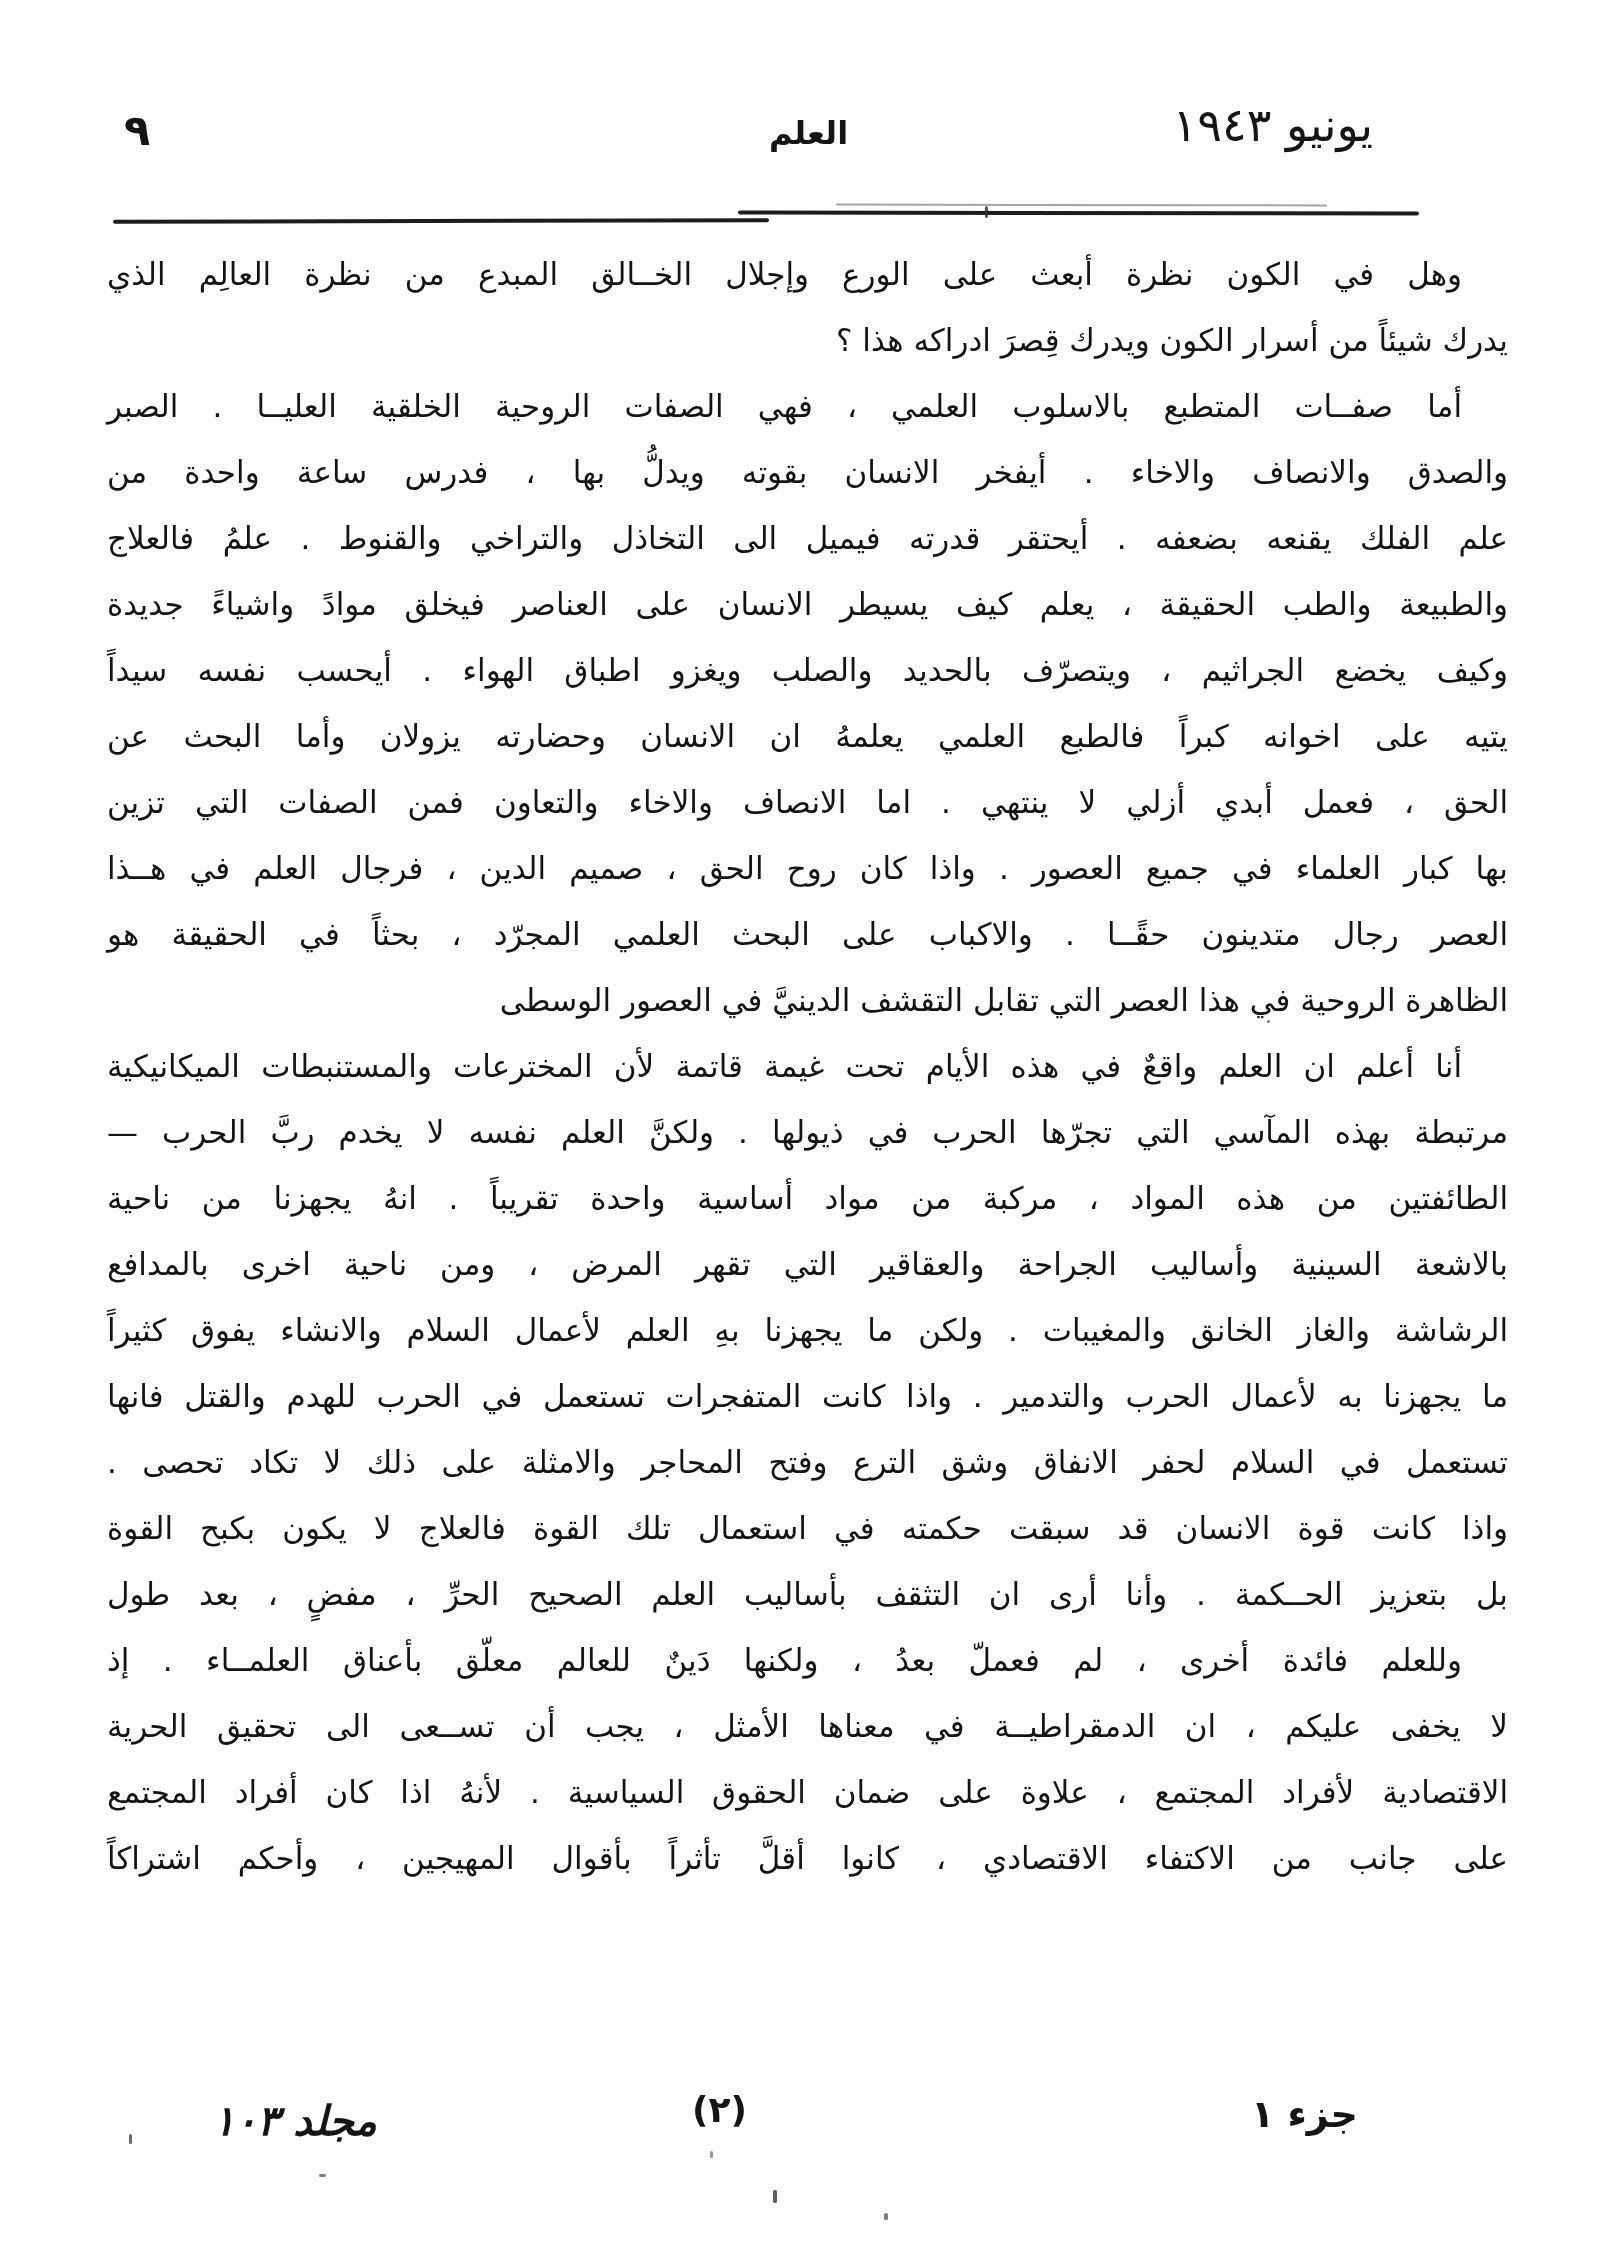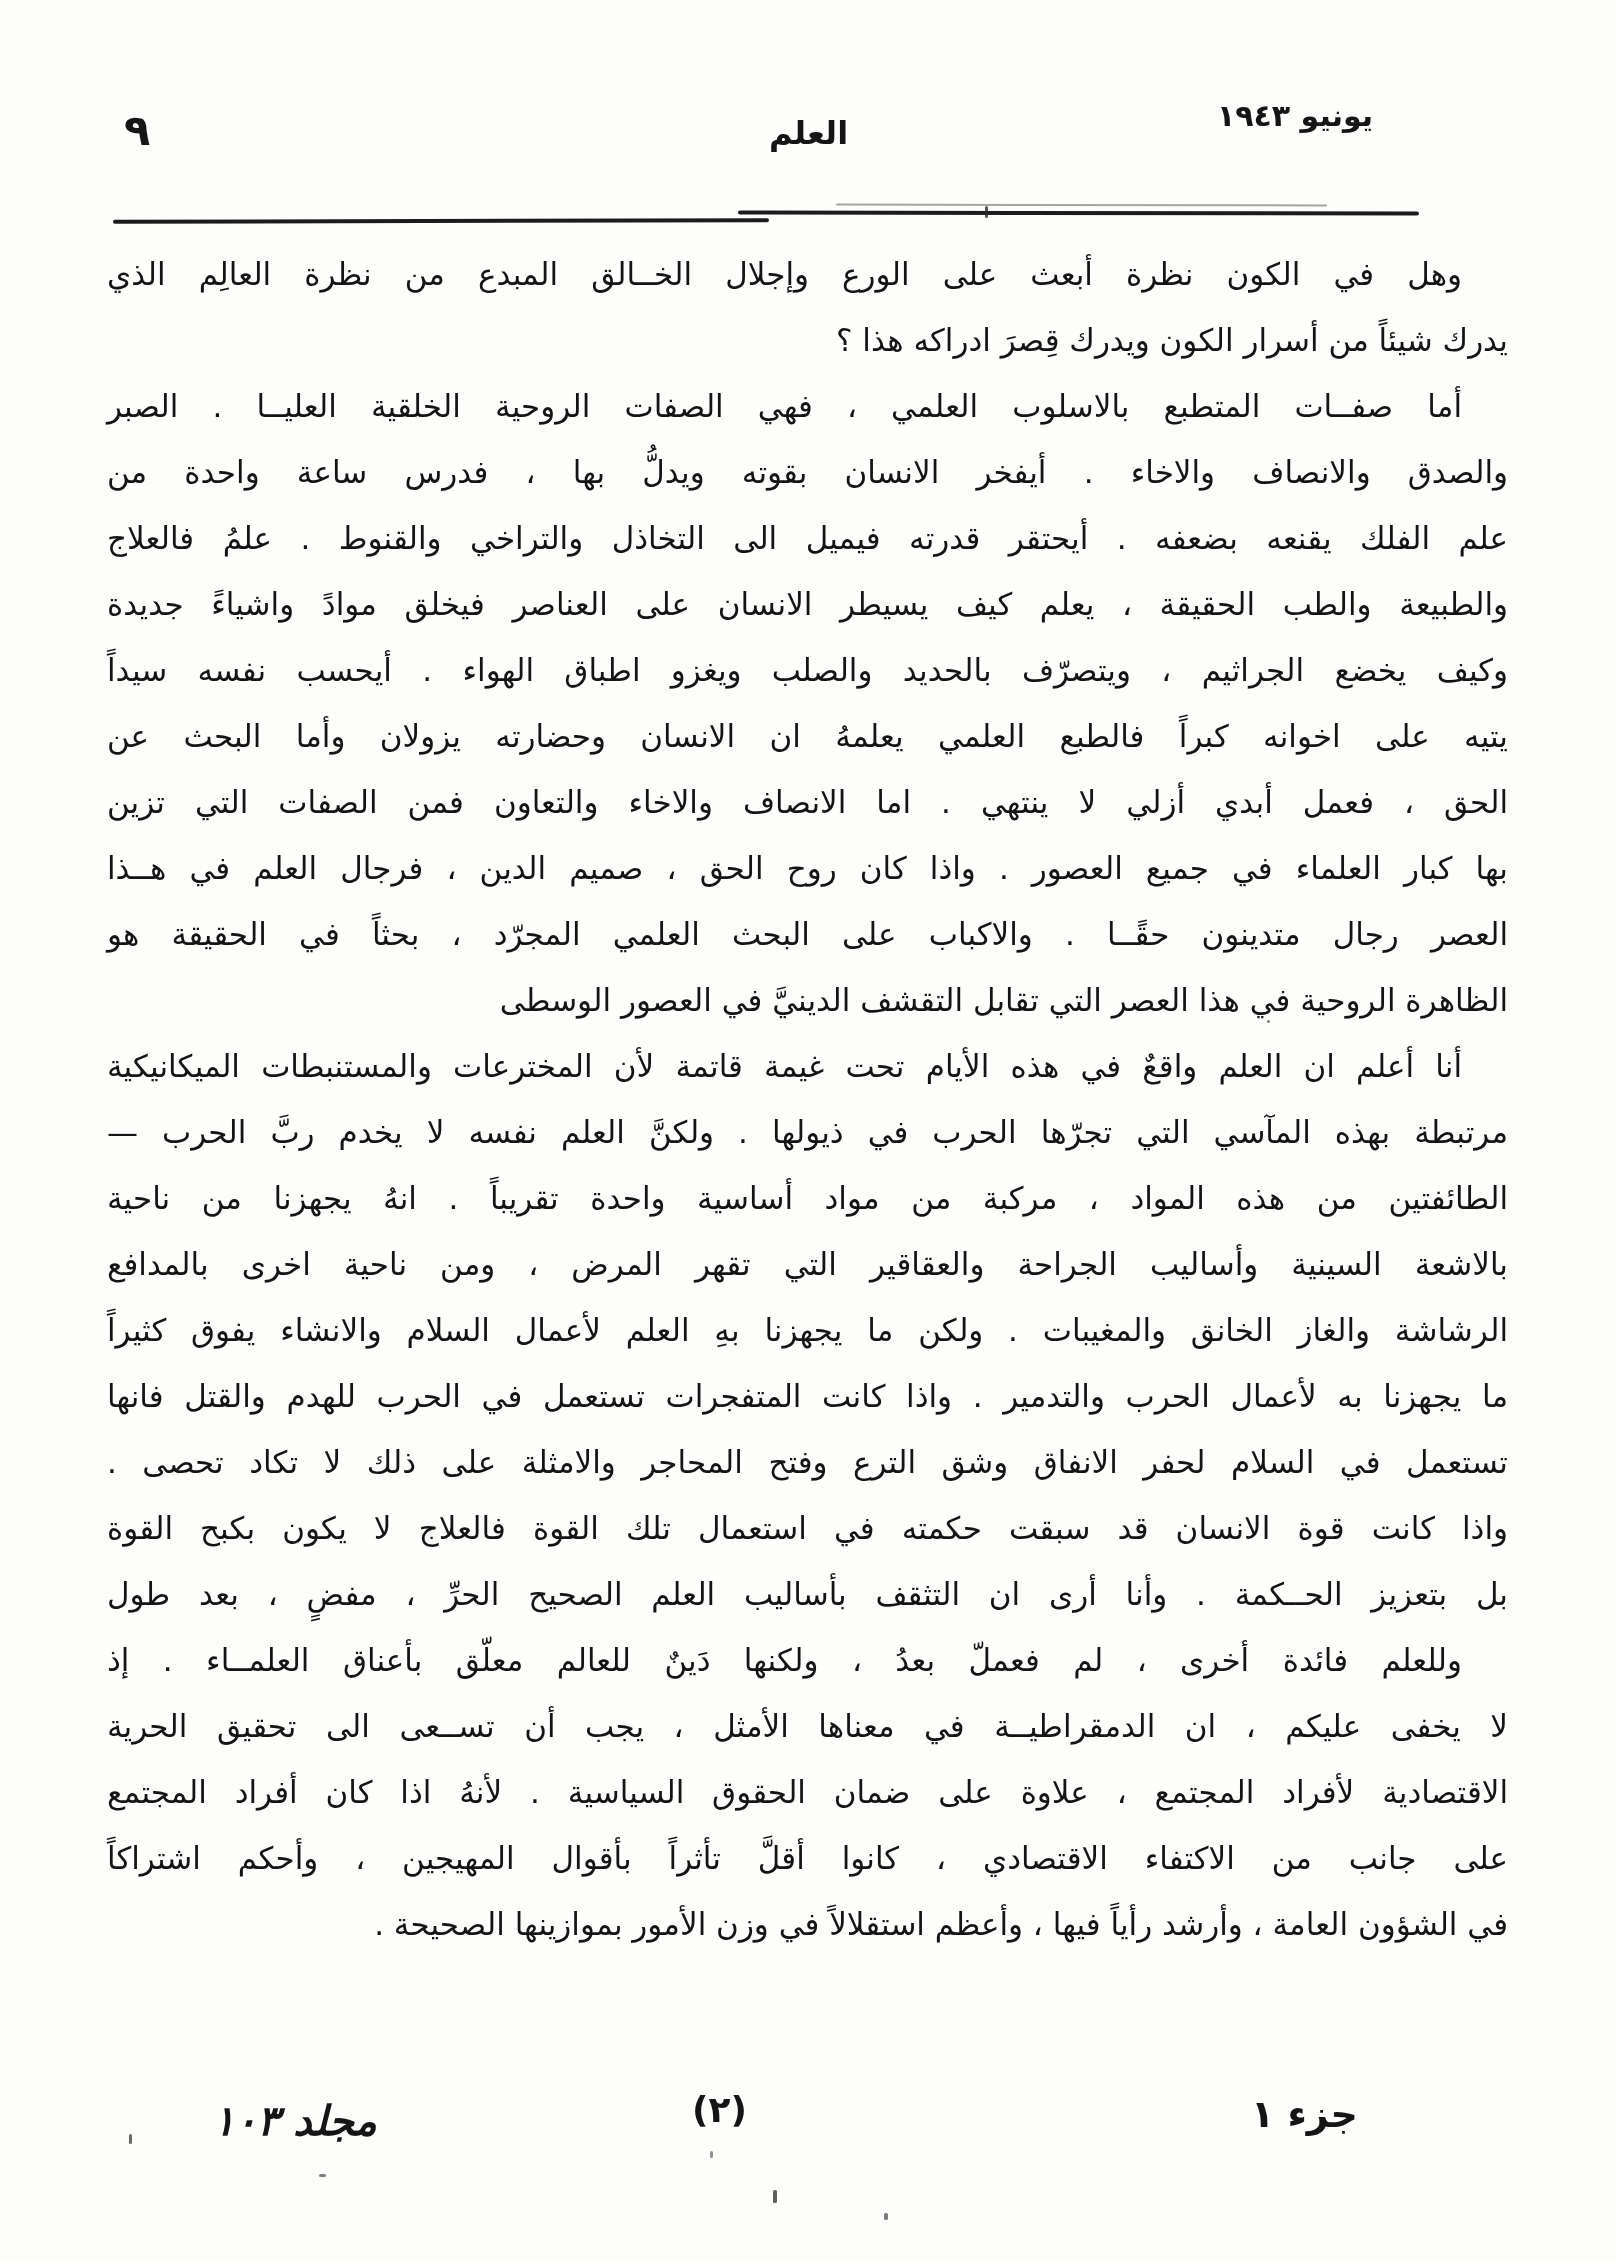--- a/index.html
+++ b/index.html
@@ -15,21 +15,21 @@
   .hdr-num{
     position:absolute;top:105px;left:124px;
     font-size:43px;font-weight:bold;
   }
   .hdr-title{
     position:absolute;top:114px;left:0;width:100%;
     text-align:center;font-size:32px;font-weight:bold;
   }
   .hdr-date{
     position:absolute;top:98px;right:244px;
-    font-size:30px;font-weight:bold;direction:rtl;
+    font-size:46px;font-weight:normal;direction:rtl;
   }
   .rule-a{
     position:absolute;top:219px;left:113px;width:656px;height:4.1px;
     background:#1c1c1c;border-radius:2.5px;transform:rotate(-0.12deg);
   }
   .rule-b{
     position:absolute;top:211px;left:738px;width:681px;height:4.1px;
     background:#1c1c1c;border-radius:2.5px;transform:rotate(0.1deg);
   }
   .rule-b::after{
@@ -106,21 +106,20 @@
     <div class="line">بالاشعة السينية وأساليب الجراحة والعقاقير التي تقهر المرض ، ومن ناحية اخرى بالمدافع</div>
     <div class="line">الرشاشة والغاز الخانق والمغيبات . ولكن ما يجهزنا بهِ العلم لأعمال السلام والانشاء يفوق كثيراً</div>
     <div class="line">ما يجهزنا به لأعمال الحرب والتدمير . واذا كانت المتفجرات تستعمل في الحرب للهدم والقتل فانها</div>
     <div class="line">تستعمل في السلام لحفر الانفاق وشق الترع وفتح المحاجر والامثلة على ذلك لا تكاد تحصى .</div>
     <div class="line">واذا كانت قوة الانسان قد سبقت حكمته في استعمال تلك القوة فالعلاج لا يكون بكبح القوة</div>
     <div class="line">بل بتعزيز الحــكمة . وأنا أرى ان التثقف بأساليب العلم الصحيح الحرِّ ، مفضٍ ، بعد طول</div>
     <div class="line indent">وللعلم فائدة أخرى ، لم فعملّ بعدُ ، ولكنها دَينٌ للعالم معلّق بأعناق العلمــاء . إذ</div>
     <div class="line">لا يخفى عليكم ، ان الدمقراطيــة في معناها الأمثل ، يجب أن تســعى الى تحقيق الحرية</div>
     <div class="line">الاقتصادية لأفراد المجتمع ، علاوة على ضمان الحقوق السياسية . لأنهُ اذا كان أفراد المجتمع</div>
     <div class="line">على جانب من الاكتفاء الاقتصادي ، كانوا أقلَّ تأثراً بأقوال المهيجين ، وأحكم اشتراكاً</div>
-    <div class="line pend">في الشؤون العامة ، وأرشد رأياً فيها ، وأعظم استقلالاً في وزن الأمور بموازينها الصحيحة .</div>
   </div>
 
   <div class="ftr-part">جزء ١</div>
   <div class="ftr-center">(٢)</div>
   <div class="ftr-volume">مجلد ١٠٣</div>
 
   <div class="speck s1"></div>
   <div class="speck s2"></div>
   <div class="speck s3"></div>
   <div class="speck s4"></div>

